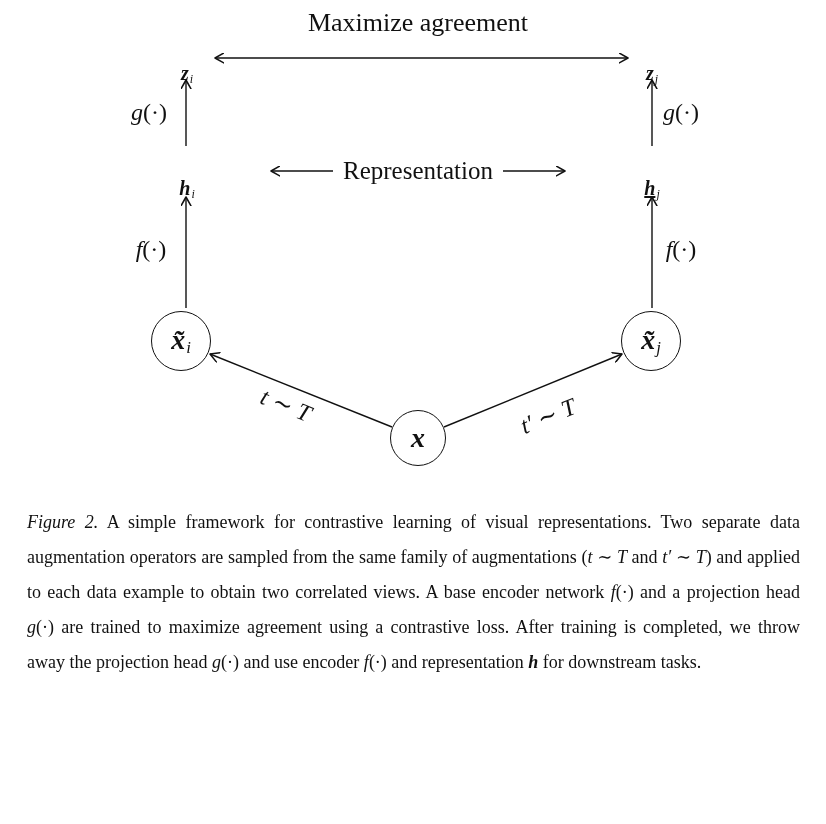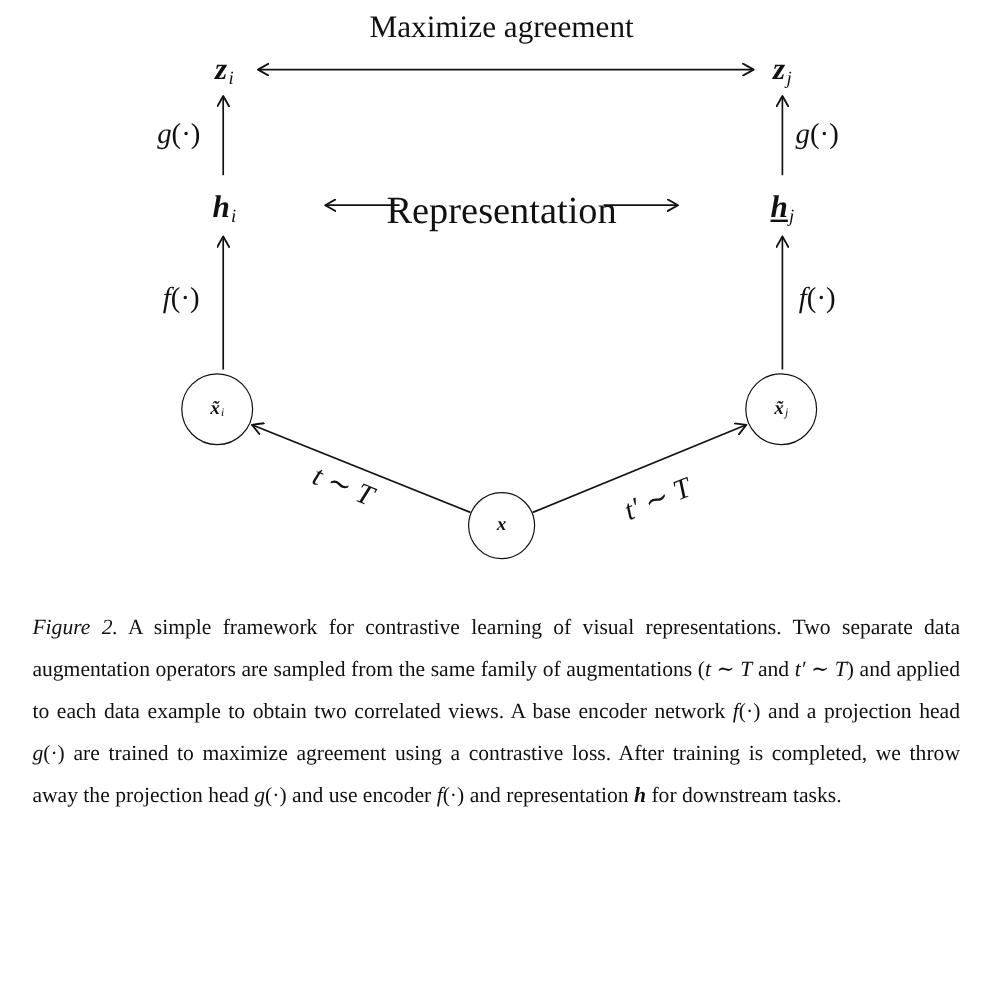--- a/index.html
+++ b/index.html
@@ -29,29 +29,30 @@
     stroke: #111111;
     stroke-width: 1.4;
   }
   .lbl {
     position: absolute;
     transform: translateX(-50%);
     white-space: nowrap;
     line-height: 1.15;
   }
   .lbl-title { font-size: 26px; }
-  .lbl-rep   { font-size: 32px; }
+  .lbl-rep   { font-size: 25px; }
   .func { font-size: 24px; }
   .func .var { font-style: italic; }
   .node-label {
     position: absolute;
     transform: translateX(-50%);
     white-space: nowrap;
-    font-size: 26px;
-    line-height: 32px;
+    font-size: 20px;
+    line-height: 42px;
+    margin-top: 10px;
   }
   .vec {
     font-weight: 700;
     font-style: italic;
   }
   .sub {
     font-size: 0.6em;
     font-style: italic;
     font-weight: 400;
     vertical-align: -0.28em;
@@ -59,21 +60,21 @@
   }
   .circle {
     position: absolute;
     width: 60px; height: 60px;
     border: 1.4px solid #111111;
     border-radius: 50%;
     box-sizing: border-box;
     display: flex;
     align-items: center;
     justify-content: center;
-    font-size: 16px;
+    font-size: 28px;
     background: #ffffff;
   }
   .circle-x {
     width: 56px; height: 56px;
   }
   .tlabel {
     position: absolute;
     transform: translate(-50%, -50%) rotate(22deg);
     white-space: nowrap;
     font-size: 24px;

